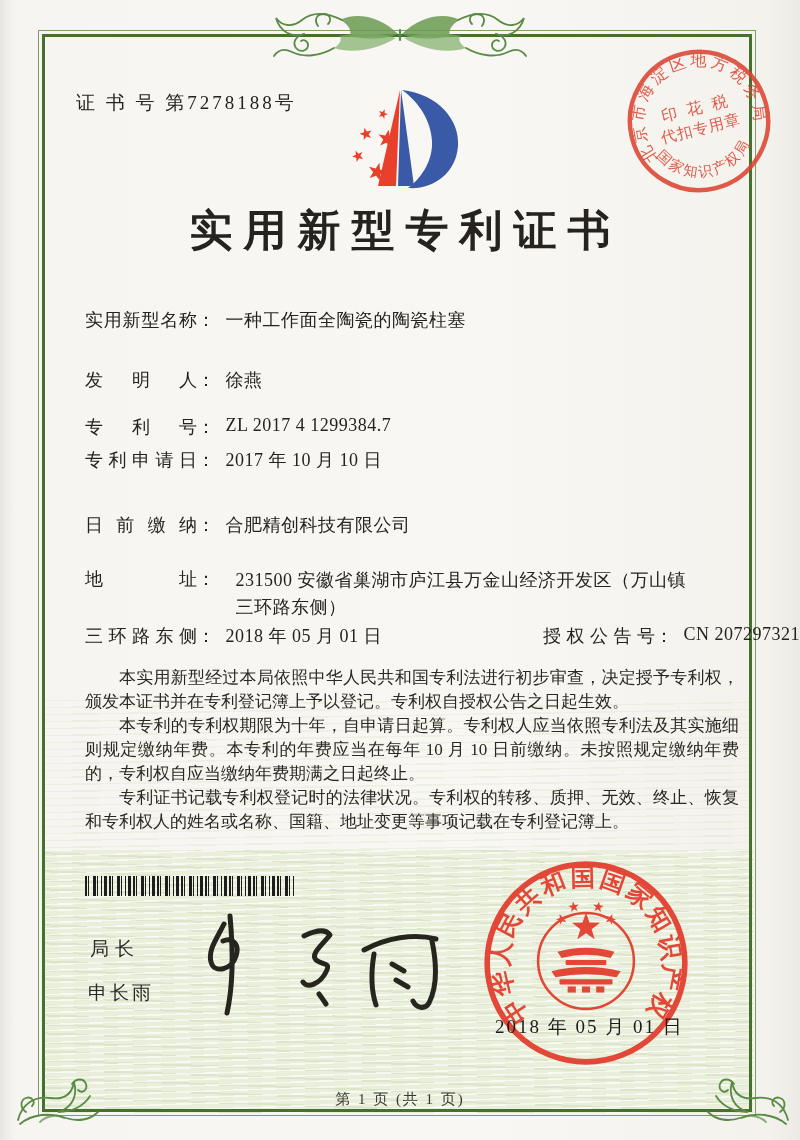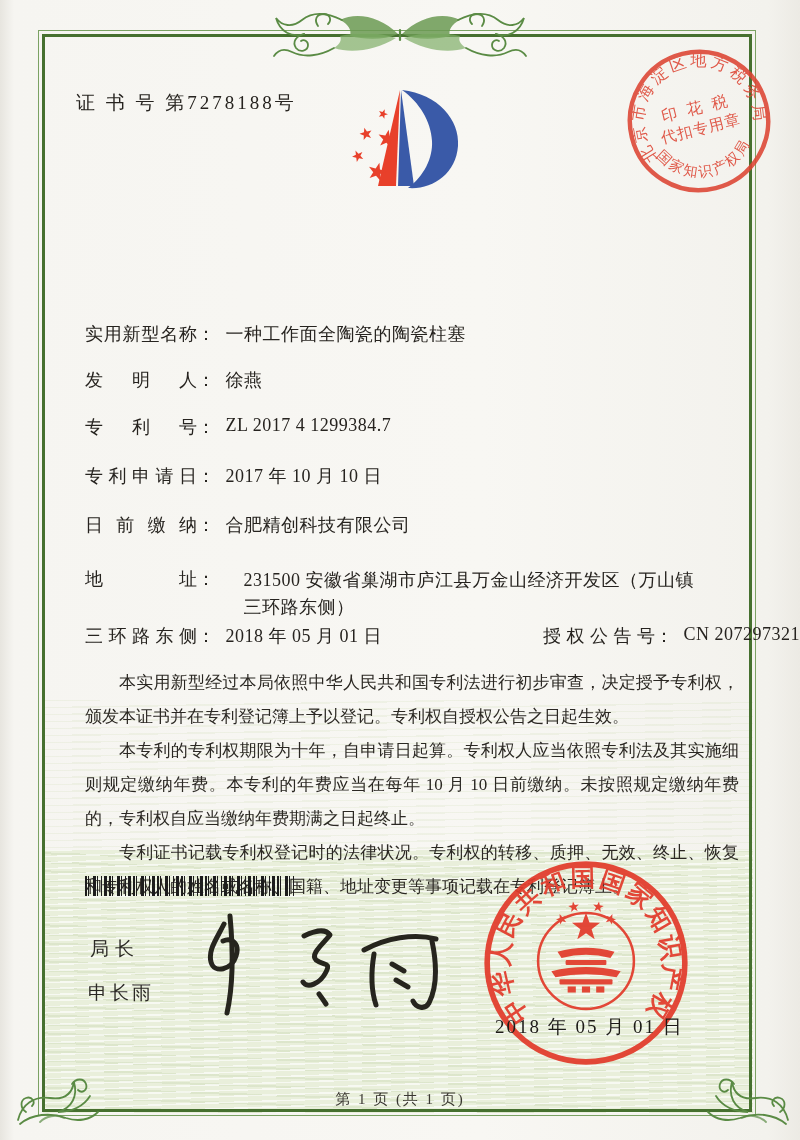--- a/index.html
+++ b/index.html
@@ -24,24 +24,24 @@
   .cert-no{position:absolute;left:76px;top:90px;font-size:19px;letter-spacing:3px;}
   .title{position:absolute;left:0;top:202px;width:800px;text-align:center;
          font-size:43px;font-weight:bold;letter-spacing:11px;padding-left:11px;box-sizing:border-box;}
   .logo{position:absolute;left:330px;top:84px;}
   .tax-stamp{position:absolute;left:620px;top:42px;transform:rotate(-14deg);opacity:.88;}
   
   .frow{position:absolute;left:85px;font-size:18px;white-space:nowrap;}
   .flabel{display:inline-block;width:112px;text-align:justify;text-align-last:justify;vertical-align:top;}
   .fcolon{display:inline-block;vertical-align:top;}
   .fvalue{display:inline-block;margin-left:6px;letter-spacing:.5px;vertical-align:top;}
-  .addr-lines{display:inline-block;margin-left:24px;letter-spacing:.5px;vertical-align:top;white-space:normal;width:480px;line-height:27px;}
+  .addr-lines{display:inline-block;margin-left:16px;letter-spacing:.5px;vertical-align:top;white-space:normal;width:480px;line-height:27px;}
   .grant-no{position:absolute;left:458px;top:0;}
   
-  .body-text{position:absolute;left:85px;top:666px;width:654px;font-size:17px;line-height:34px;
+  .body-text{position:absolute;left:85px;top:666px;width:654px;font-size:17px;line-height:24px;
              text-align:justify;color:#2b2823;}
   .body-text p{margin:0;text-indent:2em;}
   
   .barcode{position:absolute;left:85px;top:876px;width:211px;height:20px;
      background:repeating-linear-gradient(90deg,
        #1d1d1d 0 2px, transparent 2px 3px,
        #1d1d1d 3px 4px, transparent 4px 8px,
        #1d1d1d 8px 11px, transparent 11px 12px,
        #1d1d1d 12px 13px, transparent 13px 16px,
        #1d1d1d 16px 17px, transparent 17px 19px,
@@ -135,34 +135,35 @@
         <textPath href="#stampTop" startOffset="2">北京市海淀区地方税务局</textPath>
       </text>
       <text font-size="14.5" letter-spacing="2" font-family="'Liberation Serif',serif">
         <textPath href="#stampBot" startOffset="10">国家知识产权局</textPath>
       </text>
       <text x="80" y="72" text-anchor="middle" font-size="16" letter-spacing="3">印 花 税</text>
       <text x="80" y="93" text-anchor="middle" font-size="15.5" letter-spacing="1">代扣专用章</text>
     </g>
   </svg>
 
-
-  <div class="frow" style="top:322px">
+  <div class="title">实用新型专利证书</div>
+
+  <div class="frow" style="top:308px">
     <span class="flabel">实用新型名称</span><span class="fcolon">：</span>
     <span class="fvalue">一种工作面全陶瓷的陶瓷柱塞</span>
   </div>
   <div class="frow" style="top:368px">
     <span class="flabel">发明人</span><span class="fcolon">：</span>
     <span class="fvalue">徐燕</span>
   </div>
   <div class="frow" style="top:415px">
     <span class="flabel">专利号</span><span class="fcolon">：</span>
     <span class="fvalue">ZL 2017 4 1299384.7</span>
   </div>
-  <div class="frow" style="top:464px">
+  <div class="frow" style="top:448px">
     <span class="flabel">专利申请日</span><span class="fcolon">：</span>
     <span class="fvalue">2017 年 10 月 10 日</span>
   </div>
   <div class="frow" style="top:513px">
     <span class="flabel">日前缴纳</span><span class="fcolon">：</span>
     <span class="fvalue">合肥精创科技有限公司</span>
   </div>
   <div class="frow" style="top:567px">
     <span class="flabel">地址</span><span class="fcolon">：</span>
     <span class="addr-lines"><span>231500 安徽省巢湖市庐江县万金山经济开发区（万山镇</span><br>

